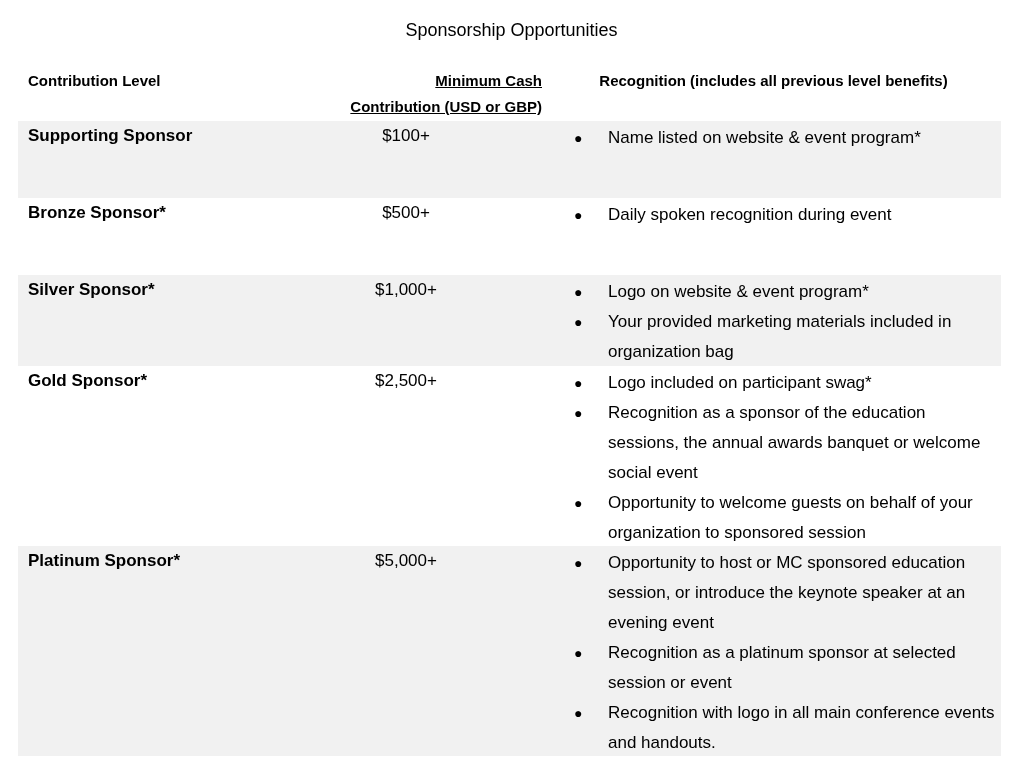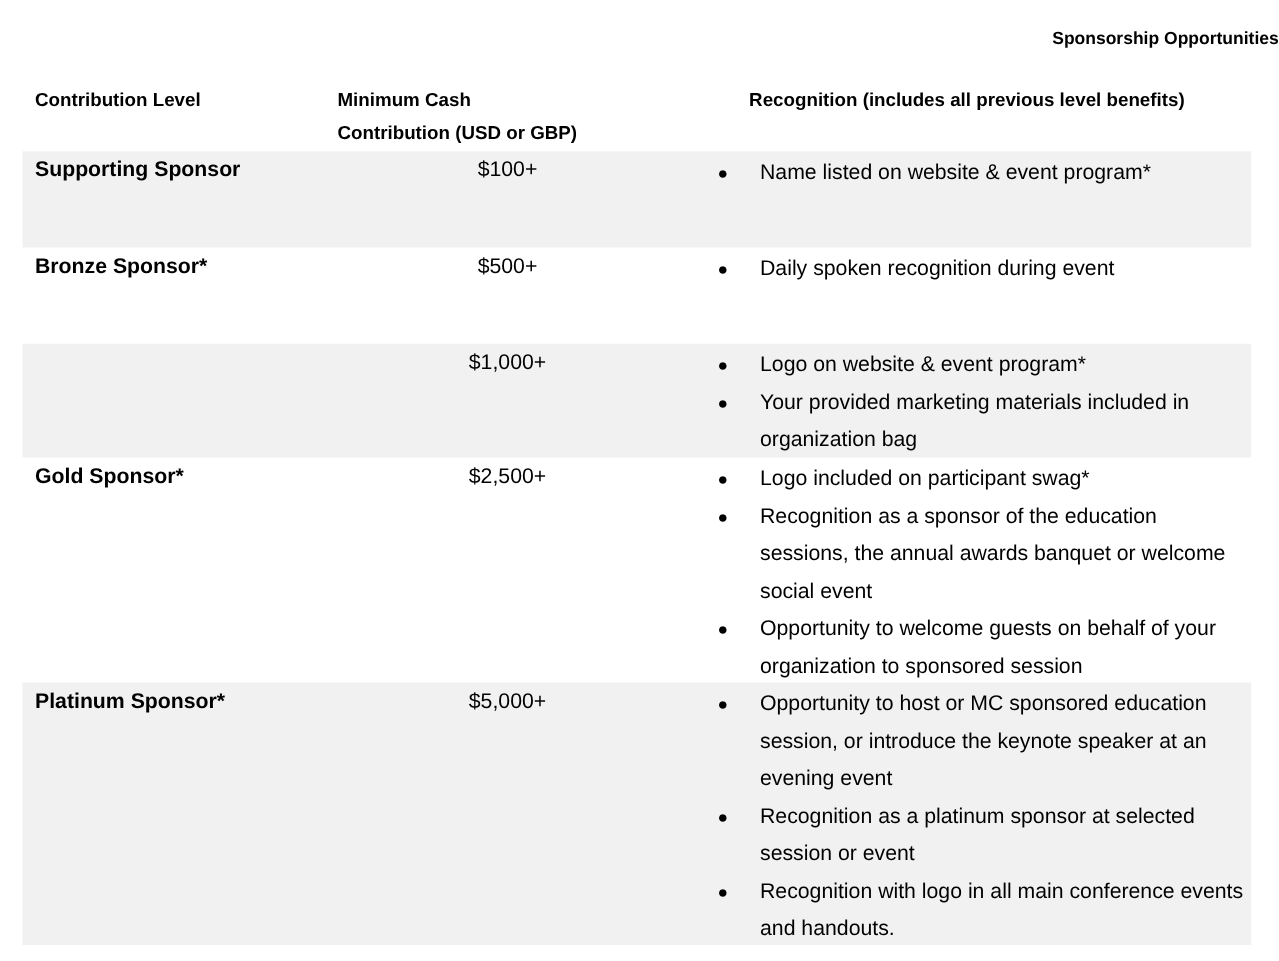--- a/index.html
+++ b/index.html
@@ -14,41 +14,41 @@
       overflow: hidden;
       font-family: "Liberation Sans", "DejaVu Sans", sans-serif;
       color: #000000;
       font-size: 17px;
     }
     .title {
       position: absolute;
       top: 18px;
       left: 0;
       width: 1023px;
-      text-align: right;
-      font-weight: bold;
-      font-size: 14px;
+      text-align: center;
+      font-weight: normal;
+      font-size: 18px;
       line-height: 24px;
     }
     .header {
       position: absolute;
       top: 68px;
       left: 18px;
       width: 983px;
       height: 53px;
     }
     .hcell {
       position: absolute;
       top: 0;
       font-weight: bold;
       font-size: 15px;
       line-height: 26px;
     }
     .h-level { left: 10px; }
-    .h-min { left: 252px; width: 272px; text-align: left; }
+    .h-min { left: 252px; width: 272px; text-align: right; text-decoration: underline; }
     .h-rec { left: 528px; width: 455px; text-align: center; }
 
     .table {
       position: absolute;
       top: 121px;
       left: 18px;
       width: 983px;
     }
     .row {
       position: relative;
@@ -124,20 +124,21 @@
 
   <div class="row r1">
     <div class="cell-level">Bronze Sponsor*</div>
     <div class="cell-min">$500+</div>
     <ul class="cell-rec">
       <li><span class="bullet">●</span><span>Daily spoken recognition during event</span></li>
     </ul>
   </div>
 
   <div class="row r2 shaded" style="background: rgb(241, 241, 241);">
+    <div class="cell-level">Silver Sponsor*</div>
     <div class="cell-min">$1,000+</div>
     <ul class="cell-rec">
       <li><span class="bullet">●</span><span>Logo on website &amp; event program*</span></li>
       <li><span class="bullet">●</span><span>Your provided marketing materials included in organization bag</span></li>
     </ul>
   </div>
 
   <div class="row r3">
     <div class="cell-level">Gold Sponsor*</div>
     <div class="cell-min">$2,500+</div>

